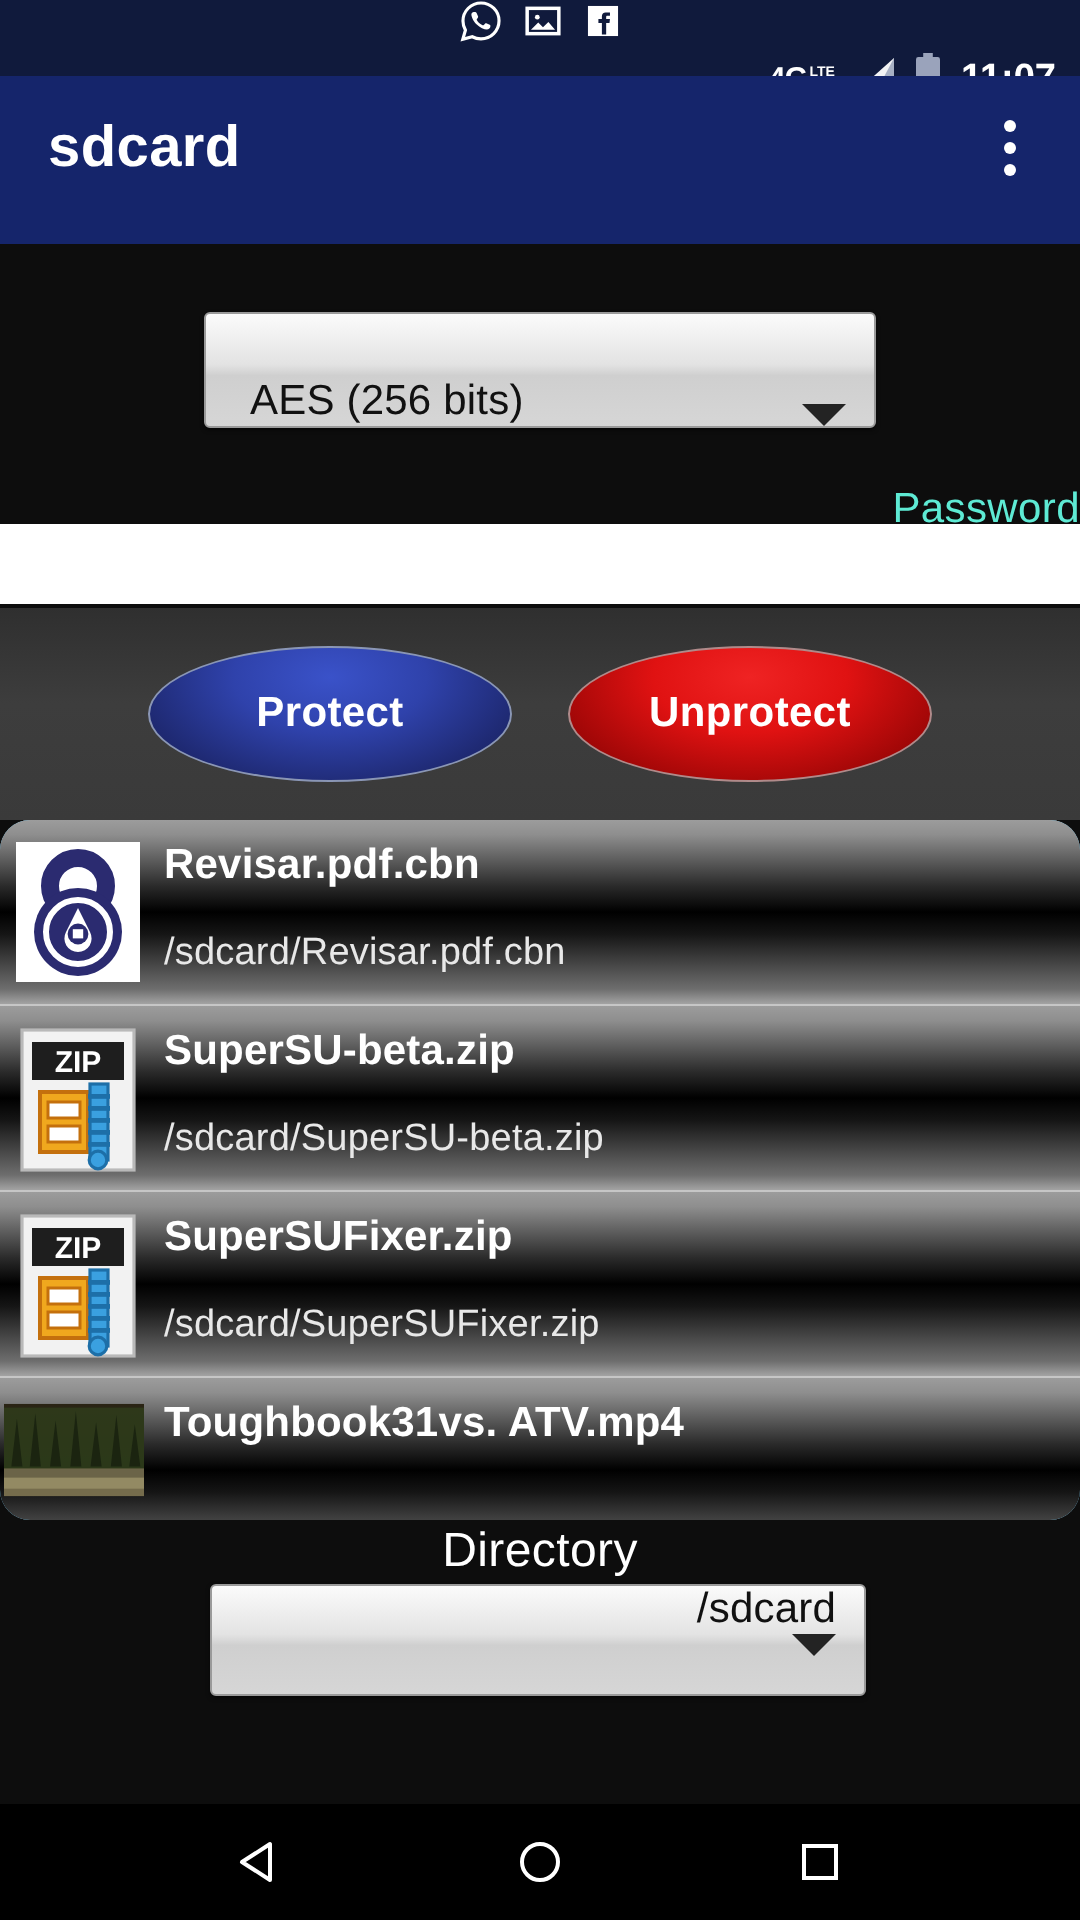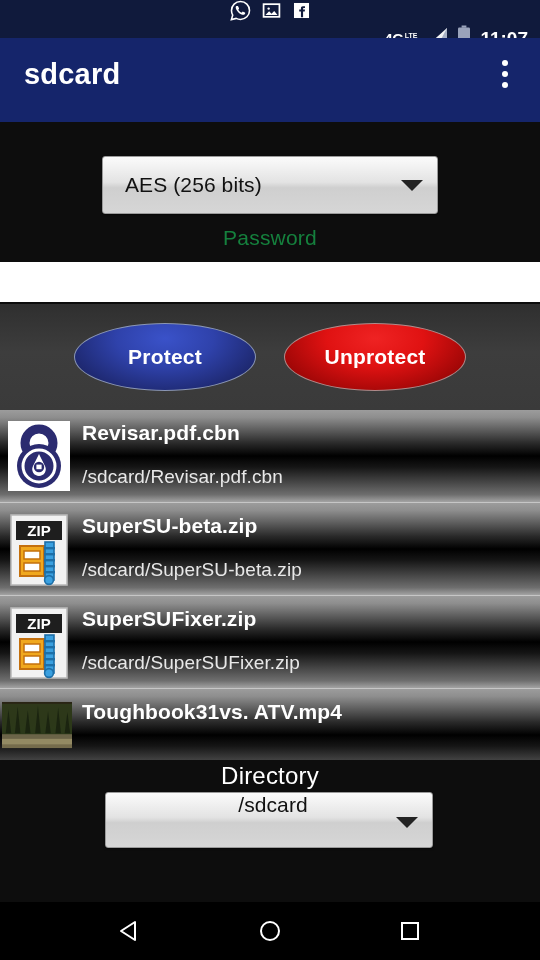--- a/index.html
+++ b/index.html
@@ -118,21 +118,21 @@
     background: #0d0d0d;
   }
 
   
   .spinner {
     background: linear-gradient(to bottom, #fbfbfb 0%, #e3e3e3 45%, #cfcfcf 55%, #d6d6d6 100%);
     border: 1px solid #9a9a9a;
     border-radius: 3px;
     box-sizing: border-box;
     display: flex;
-    align-items: center;
+    align-items: flex-end;
     padding: 0 14px 0 22px;
     box-shadow: 0 1px 2px rgba(0,0,0,0.55);
     cursor: pointer;
   }
   .spinner-text {
     color: #111;
     font-size: 21px;
     letter-spacing: 0.1px;
     white-space: nowrap;
     overflow: hidden;
@@ -149,24 +149,24 @@
     position: absolute;
     left: 102px;
     top: 34px;
     width: 336px;
     height: 58px;
   }
 
   .password-label {
     position: absolute;
     left: 0;
-    top: 104px;
-    width: 540px;
-    text-align: center;
-    color: #15803d;
+    top: 121px;
+    width: 540px;
+    text-align: right;
+    color: #5eead4;
     font-size: 21px;
     letter-spacing: 0.2px;
   }
 
   .password-field {
     position: absolute;
     left: 0;
     top: 140px;
     width: 540px;
     height: 40px;
@@ -221,20 +221,21 @@
 
   
   .filelist {
     position: absolute;
     left: 0;
     top: 288px;
     width: 540px;
     height: 350px;
     overflow: hidden;
     background: #7dd3fc;
+    border-radius: 15px;
   }
   .file-row {
     position: relative;
     width: 540px;
     height: 93px;
     box-sizing: border-box;
     background:
       linear-gradient(to bottom,
         #9c9c9c 0%,
         #8e8e8e 8%,

